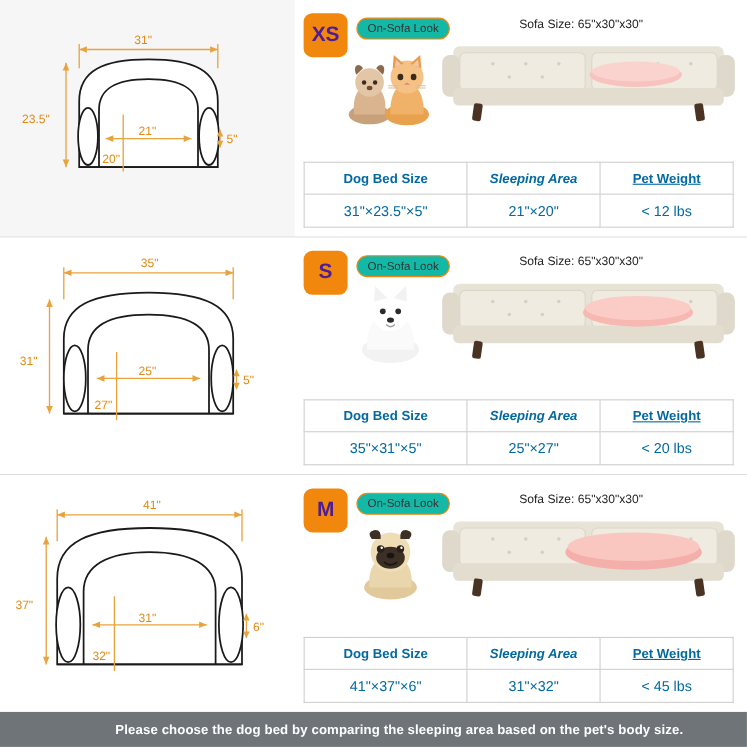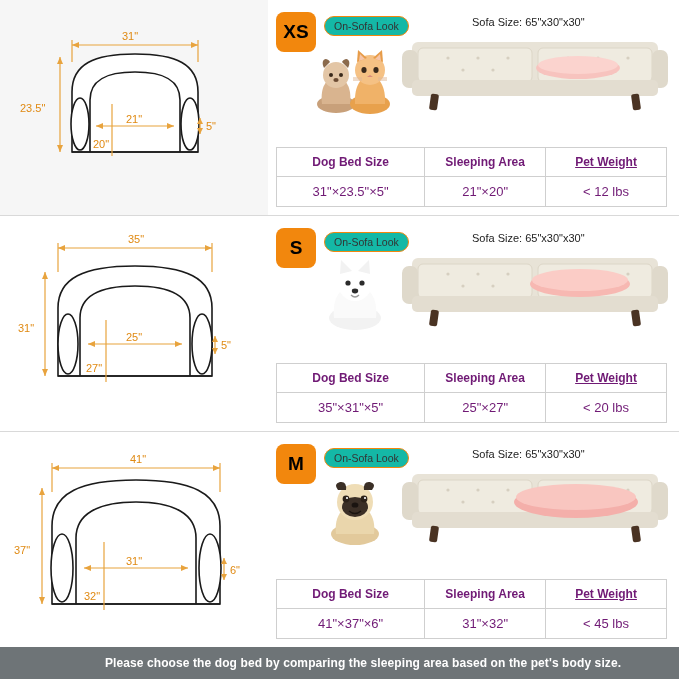--- a/index.html
+++ b/index.html
@@ -46,21 +46,21 @@
     align-items:flex-start;
     gap:8px;
     height:104px;
     position:relative;
   }
 
   .sizebadge{
     width:40px;height:40px;
     background:#F2870D;
     border-radius:8px;
-    color:#000000;
+    color:#4c1d95;
     font-weight:bold;
     font-size:19px;
     display:flex;align-items:center;justify-content:center;
     flex:0 0 auto;
     margin-top:2px;
   }
 
   .onsofa{
     border:1px solid #F2870D;
     border-radius:13px;
@@ -103,27 +103,27 @@
     position:absolute;
     left:8px;right:12px;bottom:8px;
     border-collapse:collapse;
     width:calc(100% - 20px);
     background:#fff;
   }
   table.spec th, table.spec td{
     border:1px solid #cfcfcf;
     text-align:center;
     font-size:12px;
-    color:#701a75;
+    color:#0369a1;
     padding:7px 2px;
   }
   table.spec th{font-weight:bold;font-size:12px;}
   table.spec td{font-size:13px;}
   table.spec .c1{width:38%;}
-  table.spec .c2{width:31%;}
+  table.spec .c2{width:31%;font-style:italic;}
   table.spec .c3{width:31%;text-decoration:underline;}
 
   
   .footer{
     height:32px;
     background:#6e7477;
     color:#ffffff;
     display:flex;align-items:center;justify-content:center;
     font-size:12px;
     font-weight:bold;

